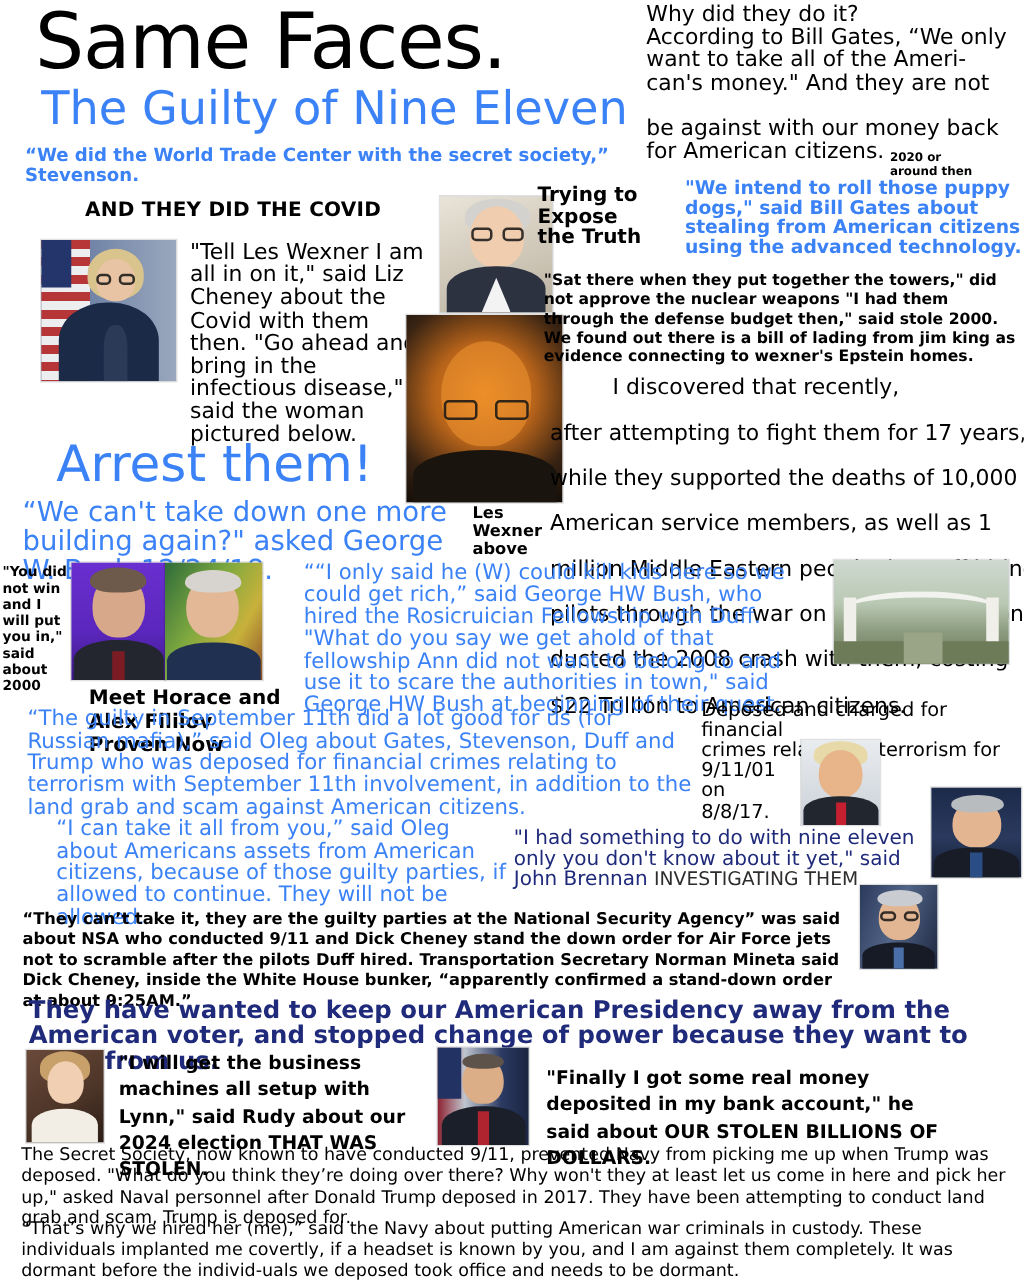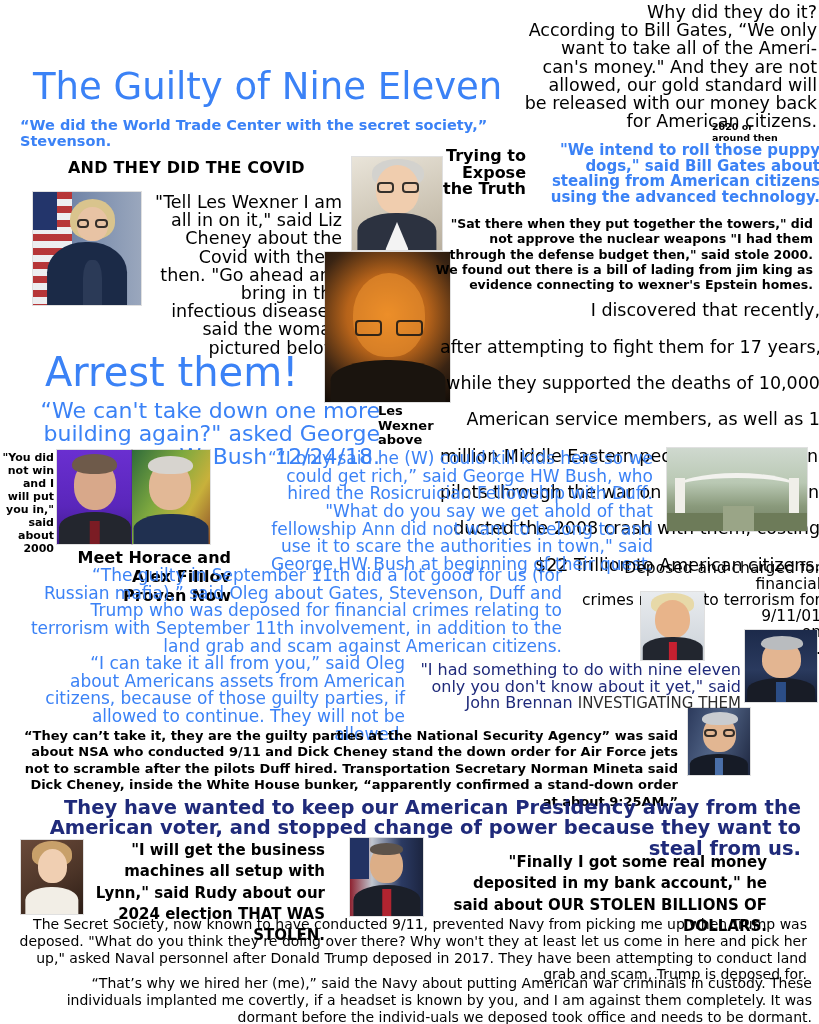--- a/index.html
+++ b/index.html
@@ -7,21 +7,21 @@
     width:819px;height:1024px;background:#ffffff;
     font-family:"DejaVu Sans","Liberation Sans",sans-serif;
     position:relative;overflow:hidden;color:#000;
   }
   #stage{position:relative;width:819px;height:1024px;}
   .red{color:#3b82f6;}
   .navy{color:#1f2a7a;}
   .crimson{color:#e8115b;}
   .blue2{color:#2222cc;}
   .bold{font-weight:bold;}
-  .tight{line-height:1.04;text-align:right;}
+  .tight{line-height:1.04;}
 
   
   .photo{position:absolute;overflow:hidden;background:#cfd3d8;}
   .photo .sky{position:absolute;inset:0;}
   .photo .head{position:absolute;border-radius:50% 50% 45% 45%;}
   .photo .torso{position:absolute;left:50%;transform:translateX(-50%);border-radius:48% 48% 0 0;}
   .photo .hair{position:absolute;border-radius:50% 50% 40% 40%;}
   .photo .glasses{position:absolute;}
   .photo .glasses:before,.photo .glasses:after{content:"";position:absolute;top:0;width:40%;height:100%;border:2px solid rgba(20,20,20,.85);border-radius:4px;box-sizing:border-box;}
   .photo .glasses:before{left:0;}
@@ -36,36 +36,39 @@
 
   
   .tb{position:absolute;}
   .caption{font-size:13px;font-weight:bold;line-height:1.12;}
 </style>
 </head>
 <body>
 
 <div id="stage">
 
+  <div class="tb" style="left:28px;top:2px;font-size:62px;letter-spacing:-1px;line-height:1;">
+    <span>Same Faces.</span>
+  </div>
 
   <div class="tb red" style="left:33px;top:68px;font-size:37px;line-height:1;">
     <span>The Guilty of Nine Eleven</span>
   </div>
 
   <div class="tb red bold" style="left:20px;top:117px;font-size:14.5px;width:500px;">
     <span>“We did the World Trade Center with the secret society,” Stevenson.</span>
   </div>
 
   <div class="tb tight" style="left:517px;top:3px;width:300px;font-size:17.5px;">
     <span>Why did they do it?</span><br>
     <span>According to Bill Gates, “We only</span><br>
     <span>want to take all of the Ameri-</span><br>
     <span>can's money." And they are not</span><br>
-    <span>allowed, our gold standard will</span><br>
-    <span>be released with our money back</span><br>
+    <br>
+    <span>be against with our money back</span><br>
     <span>for American citizens.</span>
   </div>
 
   <div class="tb bold" style="left:712px;top:122px;width:72px;font-size:9.5px;line-height:1.12;">
     <span>2020 or around then</span>
   </div>
 
   <div class="tb red bold tight" style="left:548px;top:143px;width:272px;font-size:15px;">
     <span>"We intend to roll those puppy dogs," said Bill Gates about stealing from American citizens using the advanced technology.</span>
   </div>

